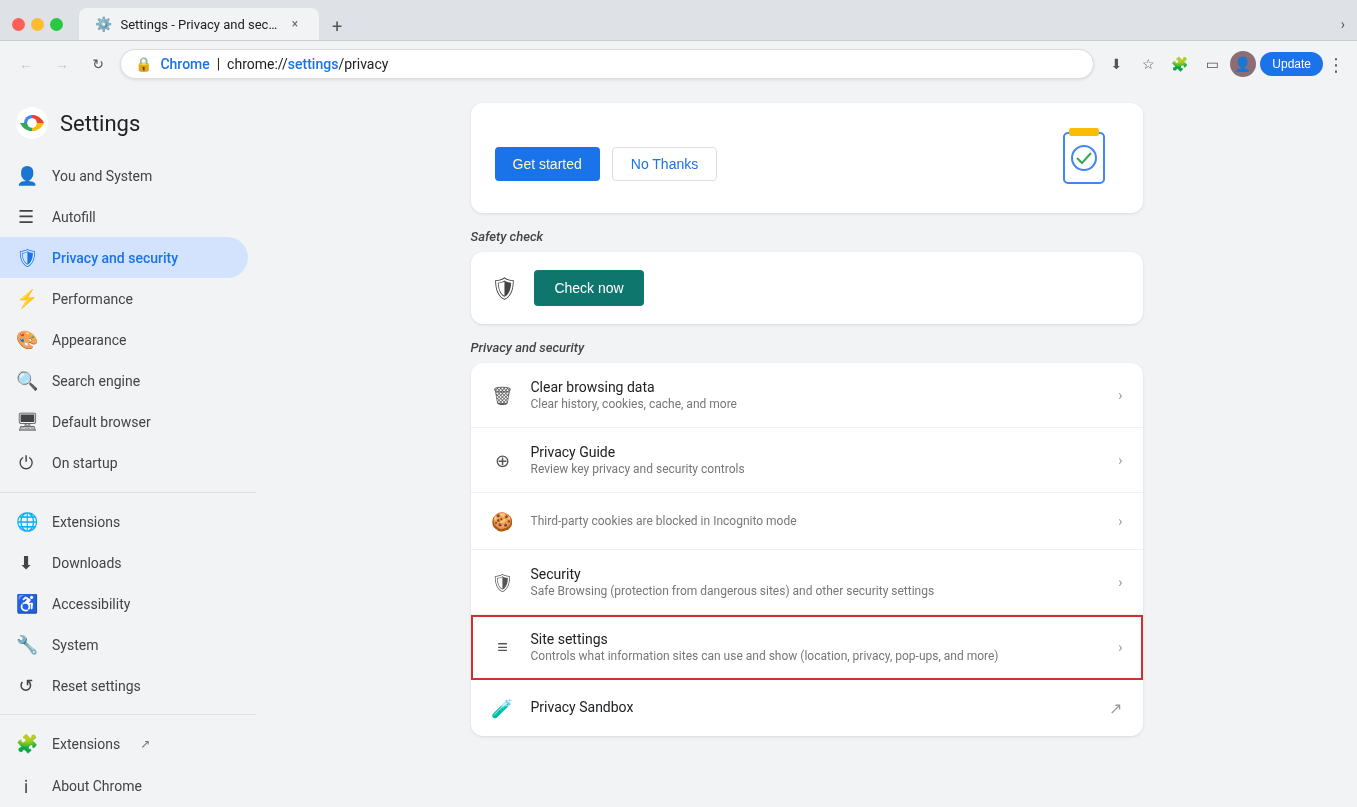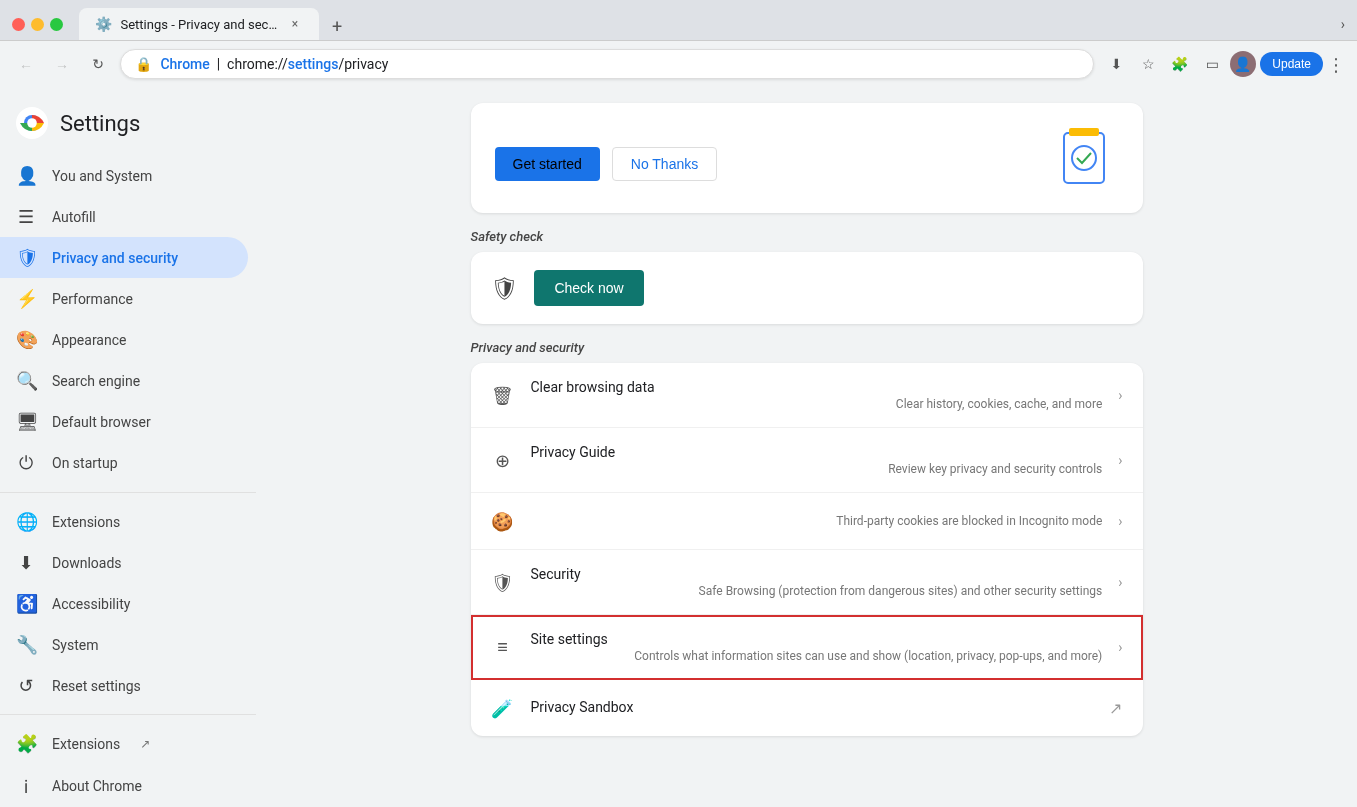--- a/index.html
+++ b/index.html
@@ -49,42 +49,42 @@
     .sidebar-divider { height: 1px; background: #e0e0e0; margin: 8px 0; }
 
     
     .main-content { flex: 1; overflow-y: auto; padding: 0; background: #f1f3f4; }
     .content-area { max-width: 720px; padding: 16px 24px; margin: 0 auto; }
 
     
     .promo-card { background: white; border-radius: 12px; padding: 20px 24px; margin-bottom: 16px; display: flex; align-items: center; justify-content: space-between; box-shadow: 0 1px 3px rgba(0,0,0,0.1); }
     .promo-content { flex: 1; }
     .promo-buttons { display: flex; gap: 12px; margin-top: 12px; }
-    .btn-primary { background: #1a73e8; color: #000000; border: none; border-radius: 4px; padding: 8px 18px; font-size: 14px; cursor: pointer; }
+    .btn-primary { background: #1a73e8; color: #fef9c3; border: none; border-radius: 4px; padding: 8px 18px; font-size: 14px; cursor: pointer; }
     .btn-secondary { background: transparent; color: #1a73e8; border: 1px solid #ddd; border-radius: 4px; padding: 8px 18px; font-size: 14px; cursor: pointer; }
     .promo-illustration { width: 120px; height: 70px; display: flex; align-items: center; justify-content: center; }
 
     
     .section-title { font-size: 13px; font-weight: 500; color: #444; margin-bottom: 8px; margin-top: 8px; font-style: italic; }
 
     
     .safety-card { background: white; border-radius: 12px; padding: 18px 20px; margin-bottom: 16px; display: flex; align-items: center; gap: 16px; box-shadow: 0 1px 3px rgba(0,0,0,0.1); }
     .safety-icon { font-size: 22px; color: #444; }
     .safety-text { flex: 1; font-size: 14px; color: #444; }
     .check-now-btn { background: #0f766e; color: white; border: none; border-radius: 4px; padding: 10px 20px; font-size: 14px; cursor: pointer; white-space: nowrap; }
 
     
     .settings-list { background: white; border-radius: 12px; overflow: hidden; margin-bottom: 16px; box-shadow: 0 1px 3px rgba(0,0,0,0.1); }
     .settings-item { display: flex; align-items: center; gap: 16px; padding: 16px 20px; cursor: pointer; border-bottom: 1px solid #f0f0f0; position: relative; }
     .settings-item:last-child { border-bottom: none; }
     .settings-item.highlighted { outline: 2px solid #d32f2f; outline-offset: -2px; border-radius: 0; }
     .item-icon-wrap { width: 24px; height: 24px; display: flex; align-items: center; justify-content: center; color: #555; font-size: 18px; }
     .item-info { flex: 1; }
     .item-title { font-size: 14px; color: #202124; margin-bottom: 2px; }
-    .item-desc { font-size: 12px; color: #777; text-align: right; }
+    .item-desc { font-size: 12px; color: #777; }
     .item-arrow { color: #999; font-size: 14px; }
     .item-external { color: #999; font-size: 16px; }
   </style>
 </head>
 <body>
 
 <div class="browser-chrome">
   <div class="title-bar">
     <div class="window-controls">
       <div class="wc wc-red"></div>

